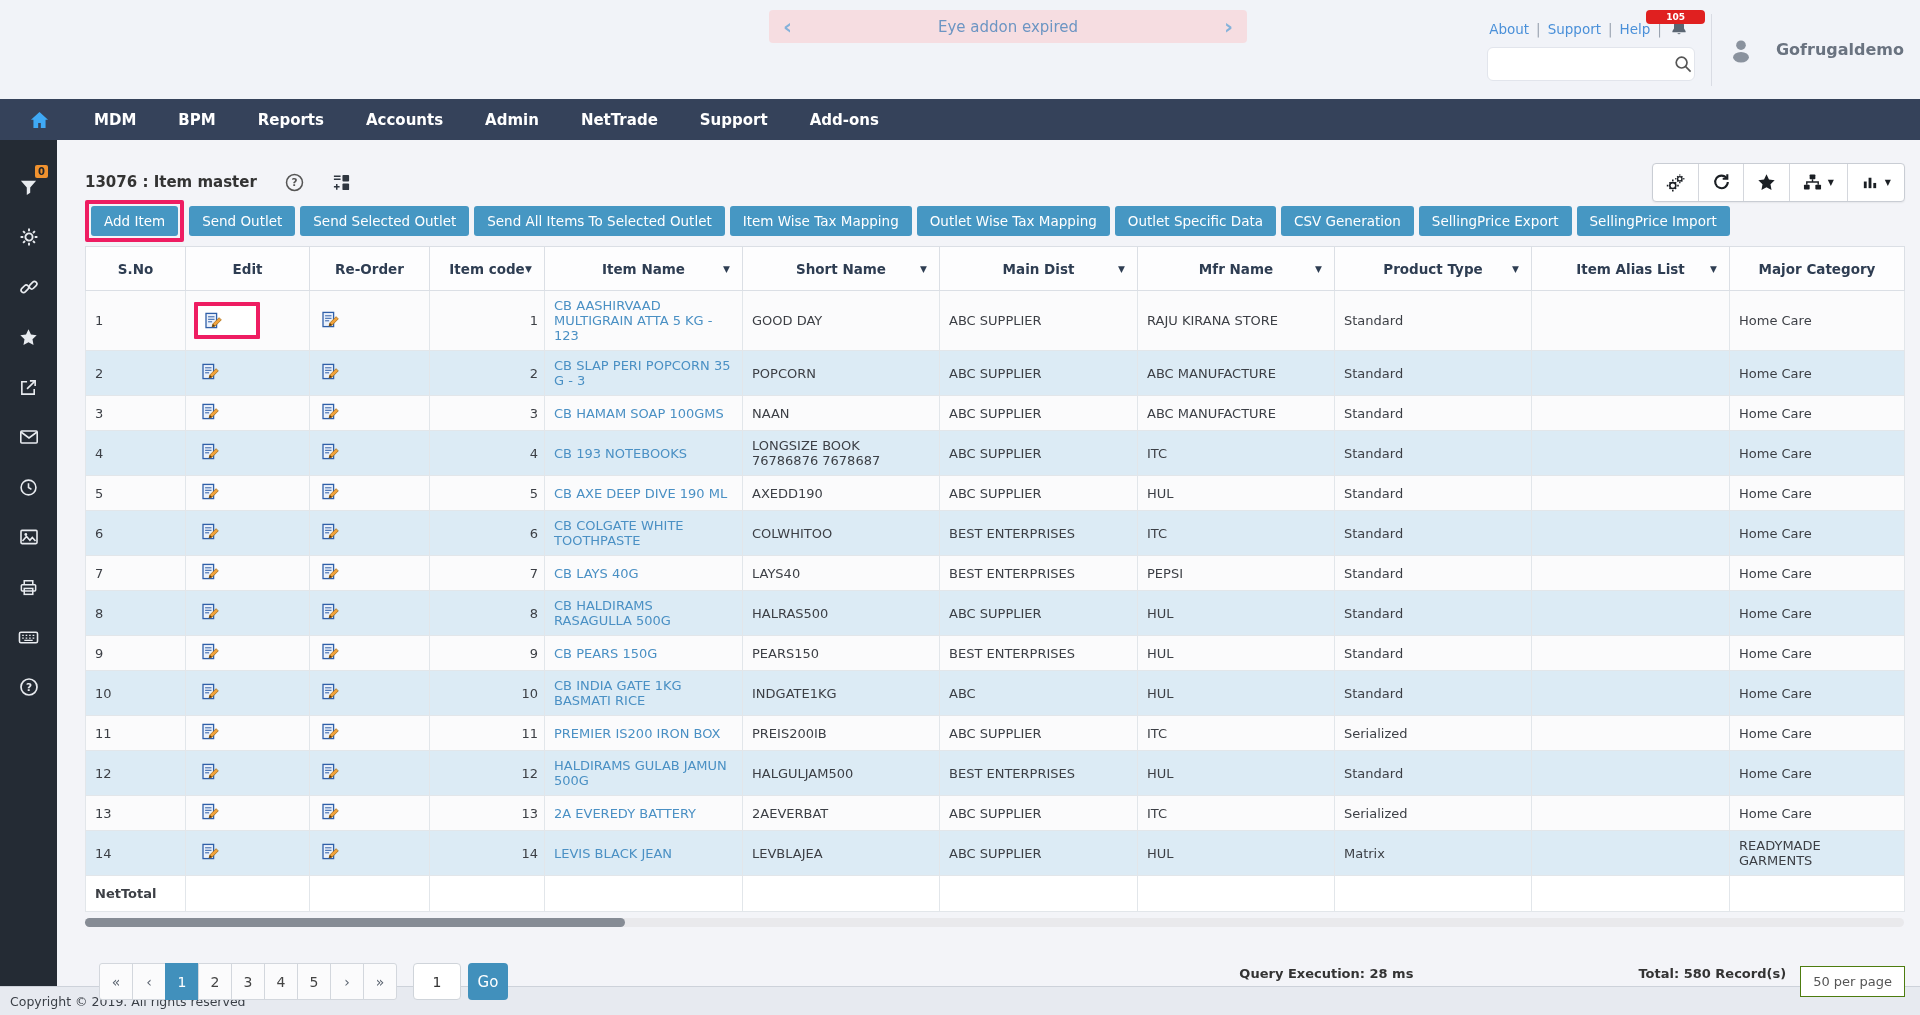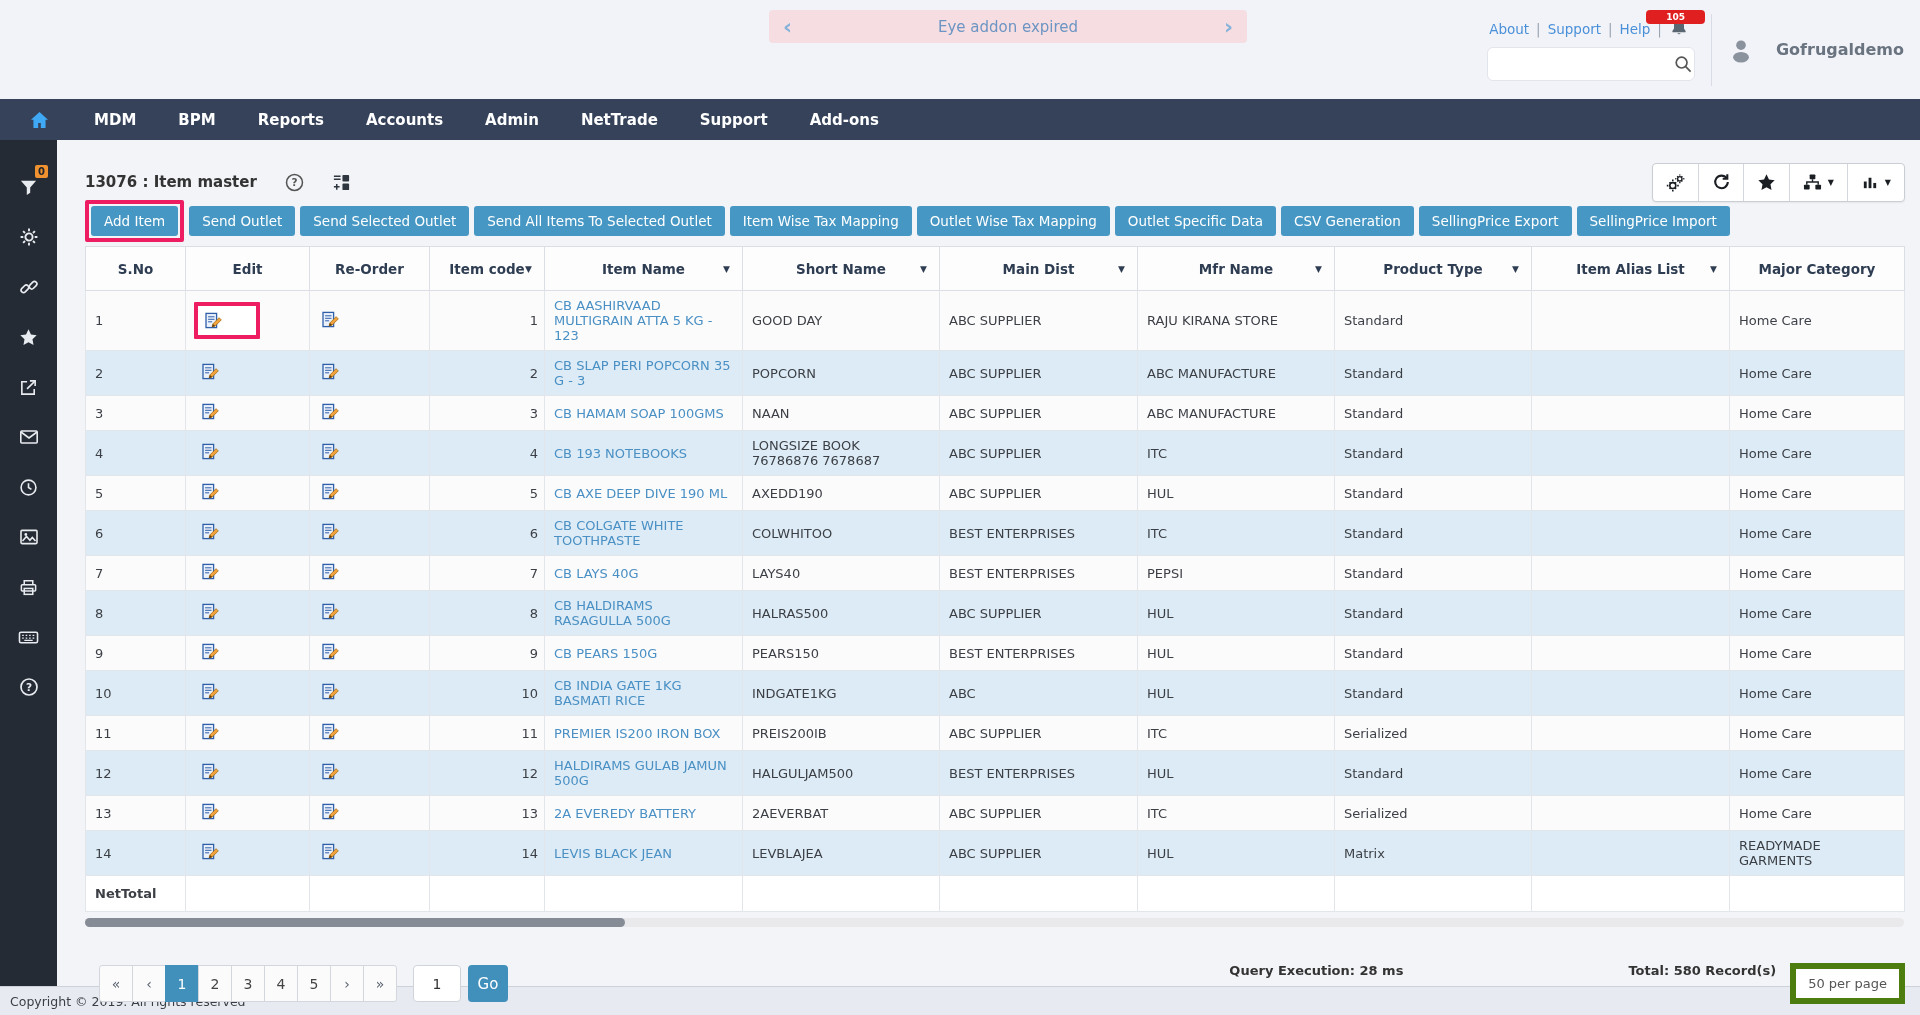--- a/index.html
+++ b/index.html
@@ -102,21 +102,21 @@
   .pg.first { border-radius:3px 0 0 3px; margin-left:0; }
   .pg.last { border-radius:0 3px 3px 0; }
   .goto-input { width:48px; height:37px; border:1px solid #cfd4da; border-radius:4px;
     margin-left:16px; text-align:center; font-size:14px; color:#333; outline:none;
     font-family:inherit; }
   .go-btn { width:40px; height:37px; background:#4190bc; border:none; border-radius:4px;
     color:#fff; font-size:15px; margin-left:7px; cursor:pointer; font-family:inherit; }
   .stat-right { margin-left:auto; display:flex; align-items:flex-start; }
   .q-exec { font-size:13px; font-weight:bold; color:#333; margin-right:225px; }
   .tot { font-size:13px; font-weight:bold; color:#333; margin-right:14px; }
-  .perpage { border:6px solid #4d7c0f; background:#fff; padding:7px 12px; font-size:13px;
+  .perpage { border:1px solid #4d7c0f; background:#fff; padding:7px 12px; font-size:13px;
     color:#555; cursor:pointer; }
 
   
   .footer { height:30px; background:#e7eaf0; border-top:1px solid #cdd2da; display:flex;
     align-items:center; padding-left:10px; font-size:12.5px; color:#3a3f46; }
 
   svg { display:block; }
 </style>
 </head>
 <body>

